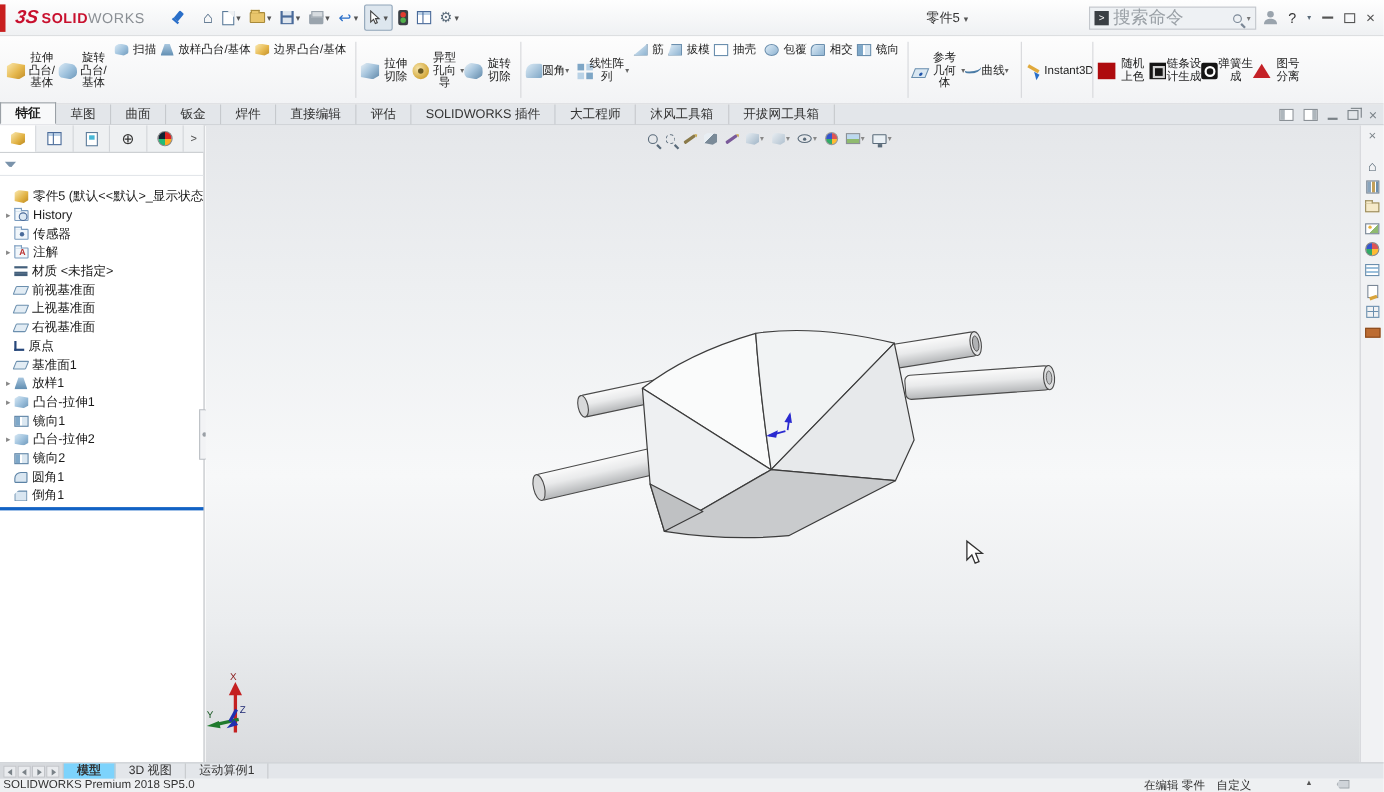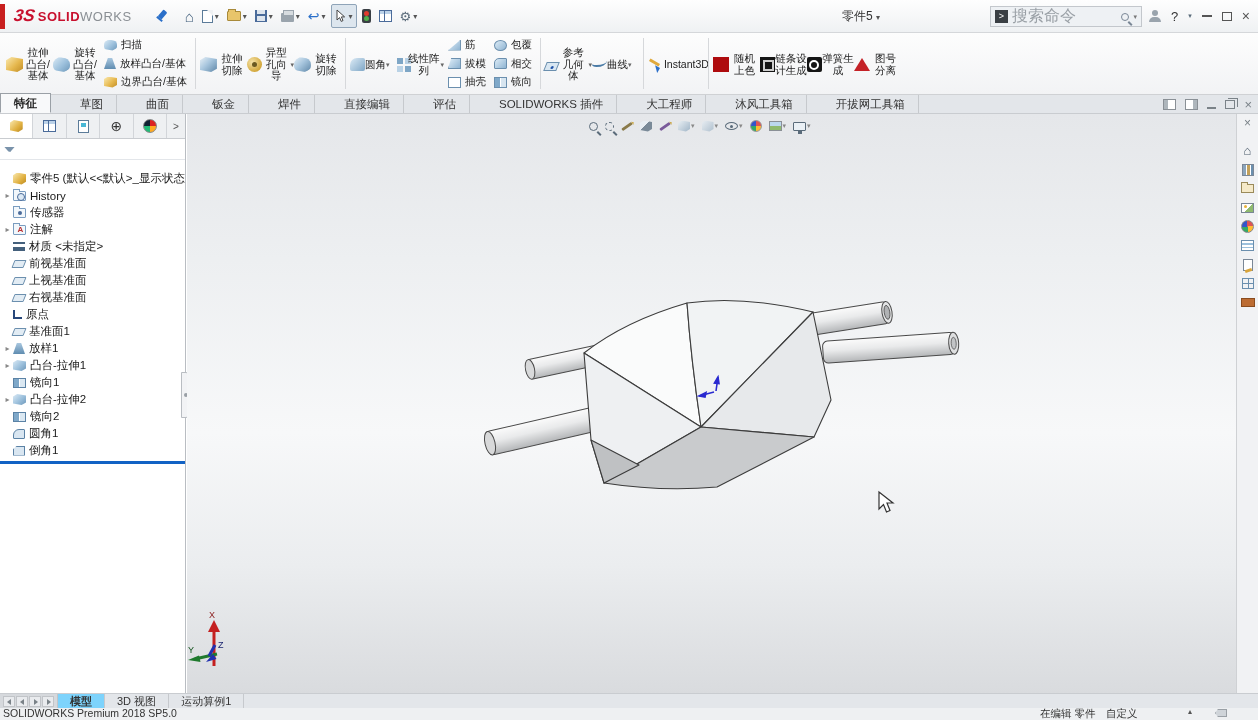--- a/index.html
+++ b/index.html
@@ -63,21 +63,21 @@
   
   .ribbon { position:absolute; top:33px; left:0; right:0; height:62px;
     background:linear-gradient(#fdfdfd,#f2f3f5); border-bottom:1px solid #cfd1d4;
     display:flex; align-items:stretch; padding:1px 0 1px 6px; }
   .rsep { width:1px; background:#d6d8db; margin:4px 4px; }
   .lgbtn { width:47px; display:flex; flex-direction:row; align-items:center; padding-top:2px;
     font-size:10.5px; line-height:11.5px; text-align:center; color:#222; border-radius:2px; }
   .lgbtn .ic { height:21px; display:flex; align-items:center; justify-content:center; }
   .lgbtn .lb { max-width:46px; }
   .lgbtn .car { font-size:7px; color:#666; line-height:6px; }
-  .smcol { display:flex; flex-direction:column; justify-content:space-between; padding:3px 2px; }
+  .smcol { display:flex; flex-direction:row; justify-content:space-between; padding:3px 2px; }
   .smbtn { display:flex; align-items:center; gap:4px; font-size:10.5px; height:16px; white-space:nowrap; color:#222; padding:0 2px; border-radius:2px; }
   .cub { width:17px; height:15px; clip-path:polygon(32% 0,100% 14%,100% 78%,66% 100%,0 86%,0 22%);
     background:linear-gradient(135deg,#dcebf6 0%,#9cc0dc 55%,#6d97b9 100%); }
   .cub.gold { background:linear-gradient(135deg,#fae9b0 0%,#e6b84e 55%,#c08c26 100%); }
   .cub.s { width:13px; height:11px; }
   .cub.cut { background:linear-gradient(135deg,#e8f0f6 0%,#a8c6de 45%,#5f87a8 100%); }
   .ic-hole { width:15px; height:15px; border-radius:50%; background:radial-gradient(circle at 35% 35%,#f6e3a8,#d3a83c 70%); position:relative; }
   .ic-hole::after { content:""; position:absolute; left:5px; top:5px; width:5px; height:5px; border-radius:50%; background:#6b5a22; }
   .ic-fillet { width:15px; height:13px; border-radius:7px 2px 2px 2px; background:linear-gradient(135deg,#dcebf6,#7ea6c6); }
   .ic-pattern { width:6px; height:6px; background:#7ea6c6; box-shadow:8px 0 #b9d2e6, 0 8px #b9d2e6, 8px 8px #7ea6c6; margin:0 4px 8px 0; }
@@ -92,21 +92,21 @@
   .ic-chain::after { content:""; position:absolute; left:3px; top:3px; width:7px; height:7px; border:2px solid #cfcfcf; }
   .ic-spring { width:15px; height:15px; background:#151515; position:relative; border-radius:2px; }
   .ic-spring::after { content:""; position:absolute; left:2.5px; top:2.5px; width:6px; height:6px; border:2px solid #fff; border-radius:50%; }
   .ic-split { width:0; height:0; border-left:8px solid transparent; border-right:8px solid transparent; border-bottom:13px solid #c42127; position:relative; }
   .sm-ic { width:13px; height:11px; background:linear-gradient(135deg,#dcebf6,#8fb4d2); border:1px solid #6b8fae; }
   .sm-ic.r1 { border-radius:5px 1px 1px 1px; }
   .sm-ic.mir { background:linear-gradient(90deg,#7fa8c9 45%,#fff 45% 55%,#d7e5f0 55%); }
 
   
   .tabrow { position:absolute; top:95px; left:0; right:0; height:19px; background:#e3e6ea;
-    border-bottom:1px solid #c9ccd0; display:flex; align-items:flex-end;gap:16px; }
+    border-bottom:1px solid #c9ccd0; display:flex; align-items:flex-end; }
   .ftab { padding:0 13px; line-height:18px; font-size:11.5px; color:#333; border-right:1px solid #c6c9cd; white-space:nowrap; }
   .ftab.active { background:#f8f9fa; border:1px solid #9aa0a6; border-bottom:1px solid #f8f9fa; font-weight:bold; color:#1a1a1a; }
   .tabrow-right { position:absolute; right:6px; top:3px; display:flex; align-items:center; gap:9px; color:#7a8288; }
   .wp { width:13px; height:11px; border:1px solid #8a9096; position:relative; background:#fff; }
   .wp::after { content:""; position:absolute; top:0; bottom:0; width:4px; background:#aeb6bc; }
   .wp.l::after { left:0; } .wp.r::after { right:0; }
   .wmin2 { width:9px; height:2px; background:#7a8288; margin-top:6px; }
   .wrest { width:10px; height:9px; border:1px solid #7a8288; position:relative; background:#e3e6ea; }
   .wrest::before { content:""; position:absolute; left:2px; top:-3px; width:9px; height:8px; border:1px solid #7a8288; border-bottom:none; border-left:none; }
   .wx2 { font-size:13px; line-height:13px; color:#7a8288; }

